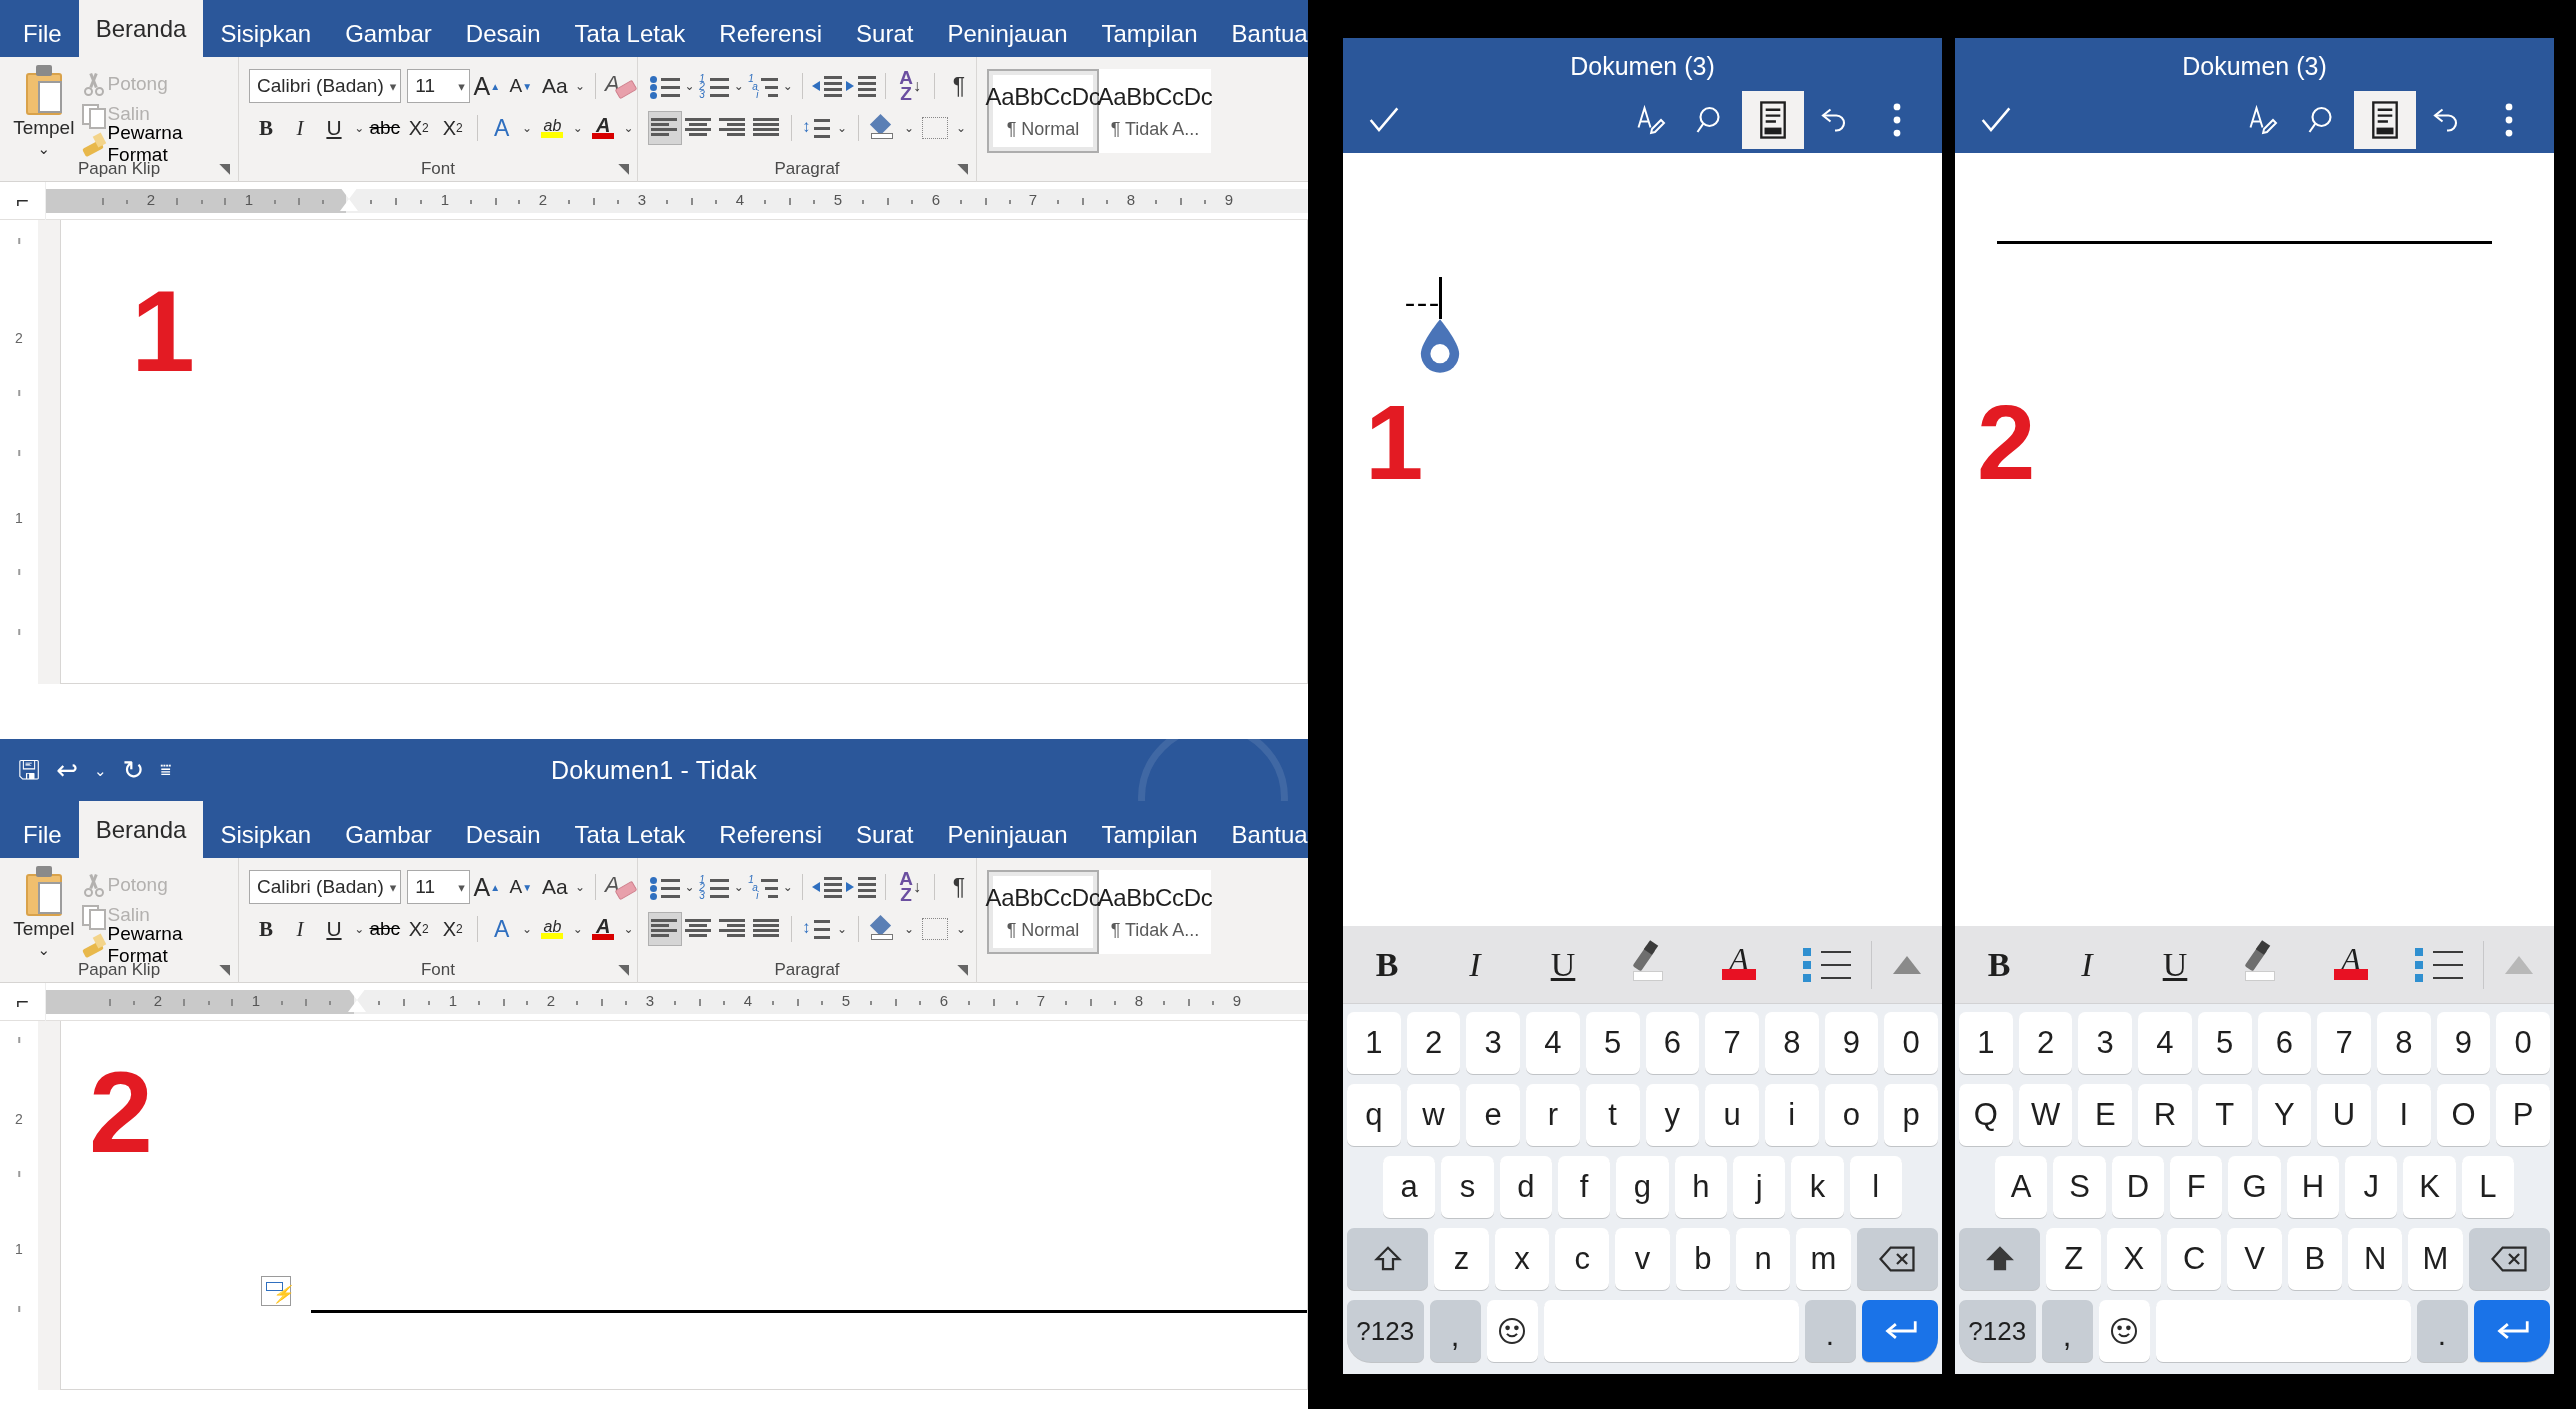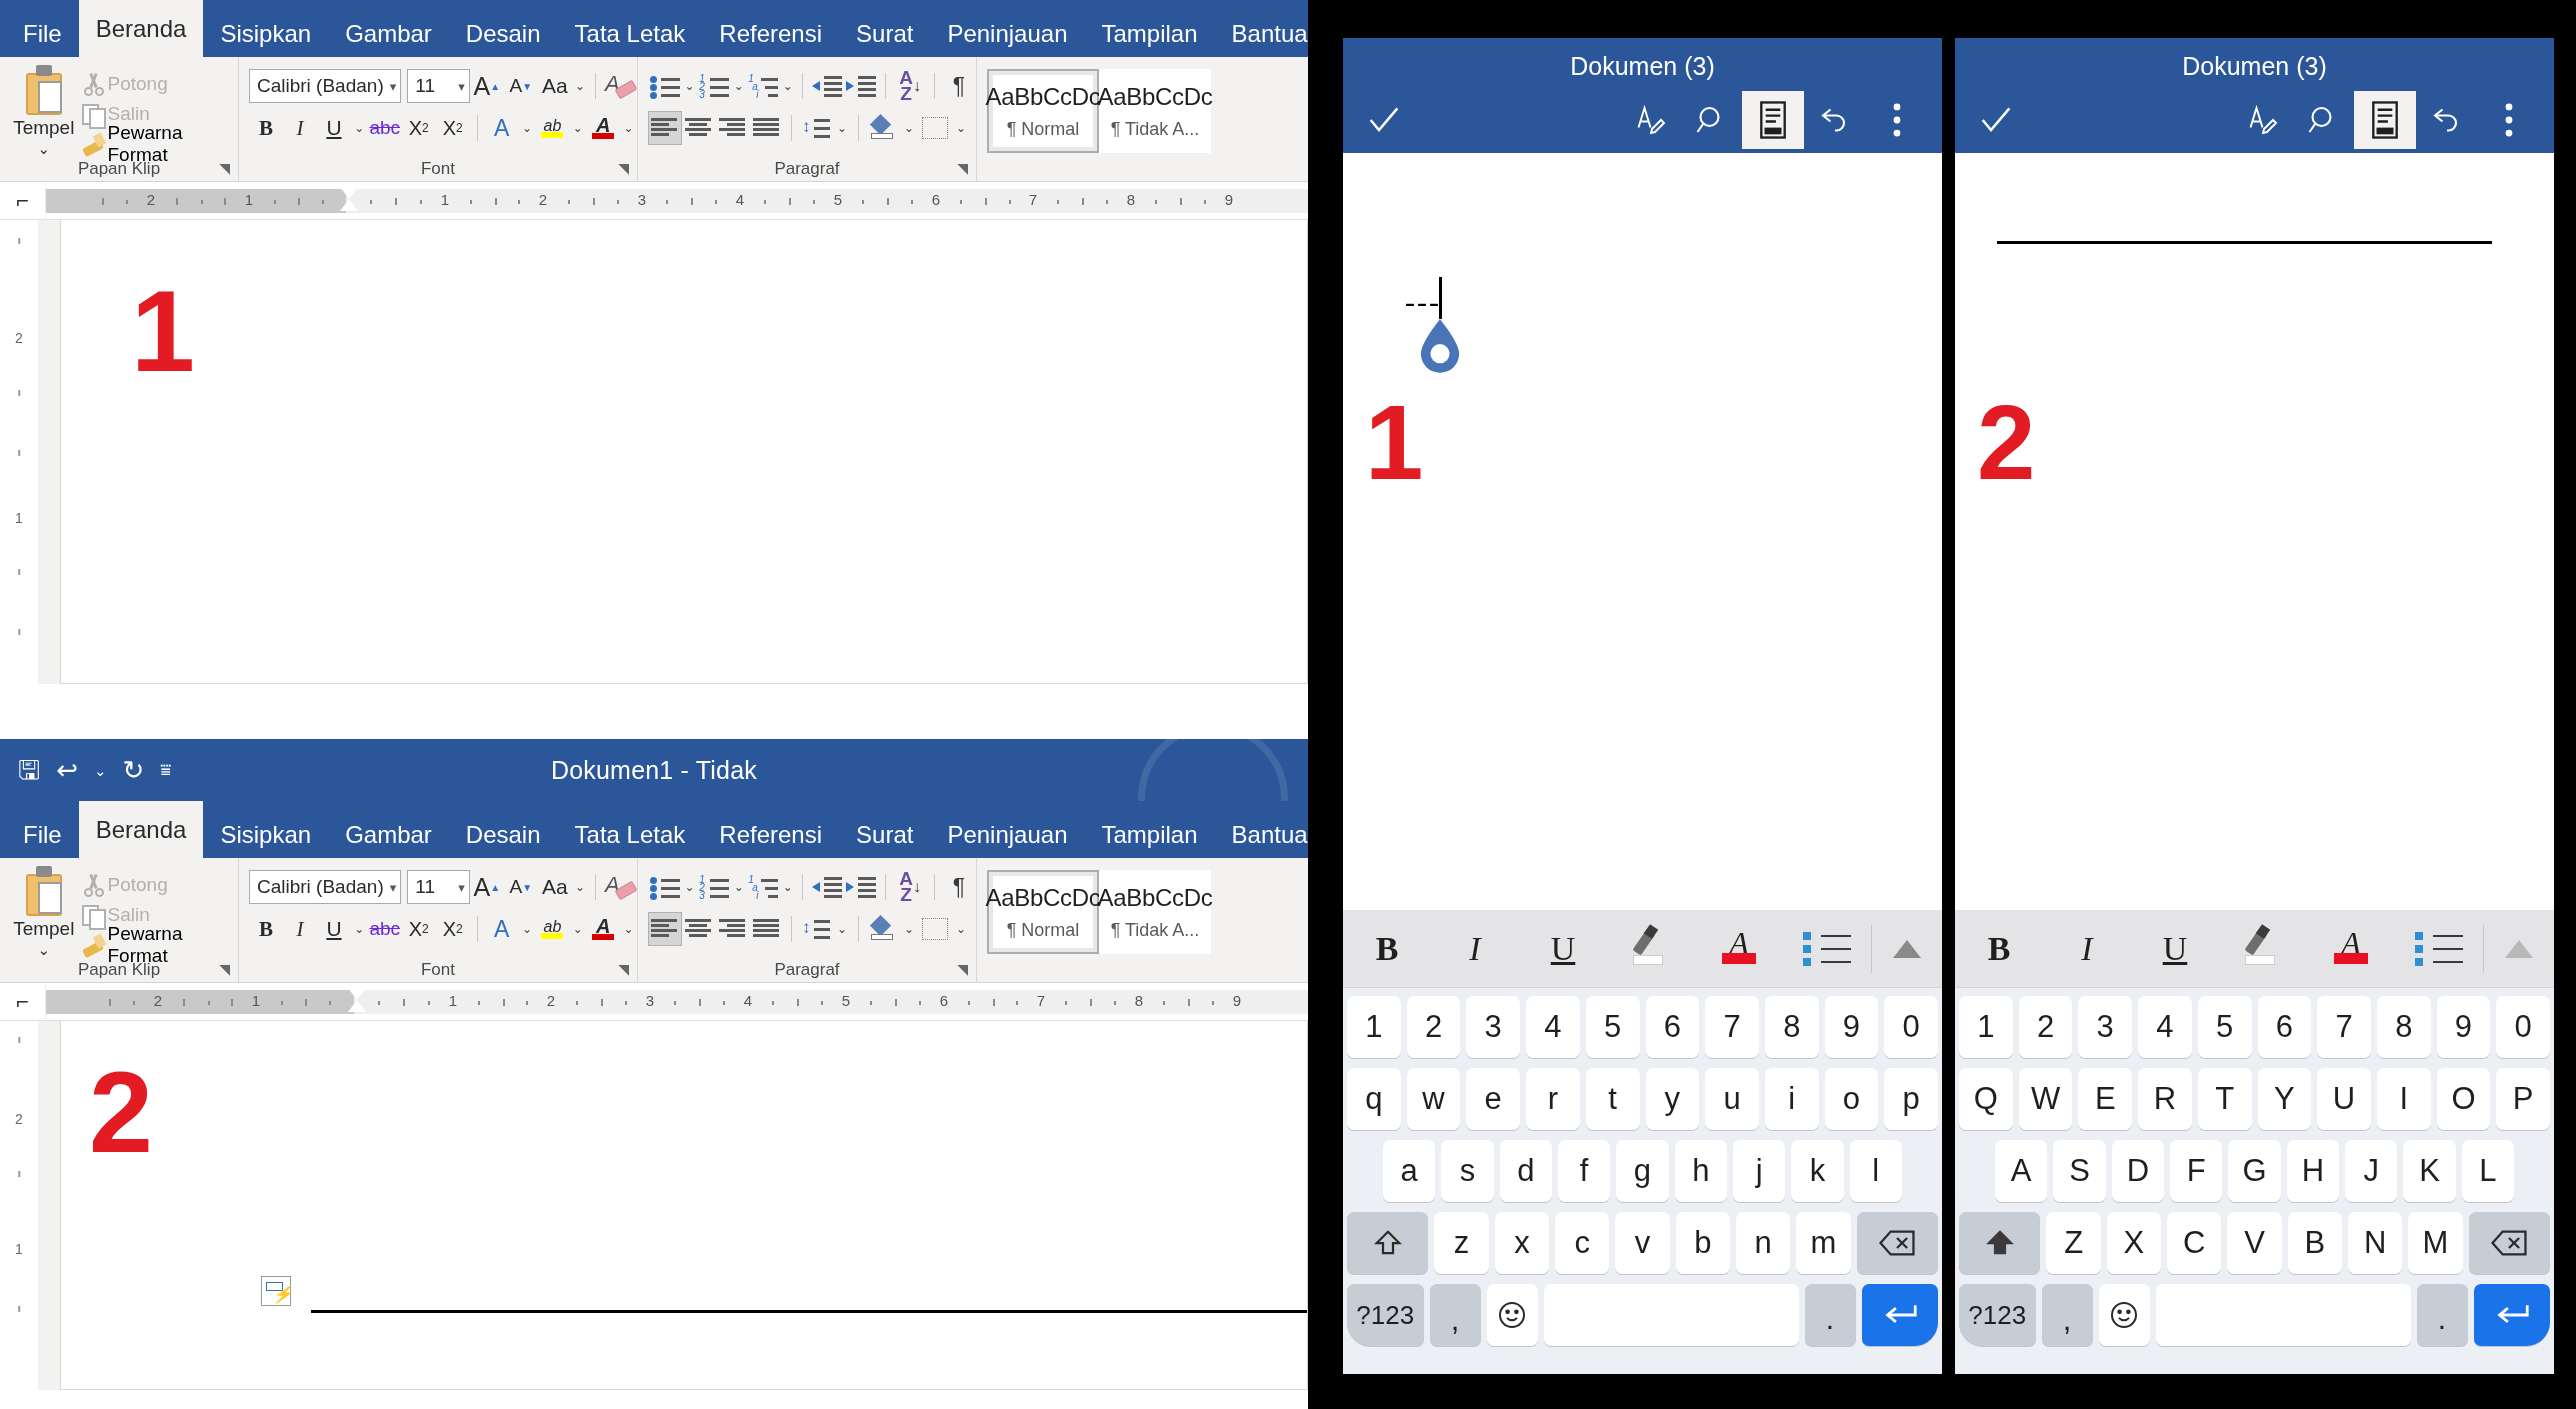--- a/index.html
+++ b/index.html
@@ -116,21 +116,21 @@
     min-width: 34px; height: 34px; display:flex; align-items:center; justify-content:center;
     font-size: 21px; color:#2b2b2b; cursor:default; position:relative;
   }
   .btn.active { background:#d5d5d5; border:1px solid #b0b0b0;}
   .caret { font-size: 12px; color:#444; width: 18px; text-align:center; }
   .sep { width:1px; height:26px; background:#c9c7c5; margin: 0 7px; }
   .bigA { font-size:25px; font-weight:400;}
   .smallA { font-size:19px; }
   .supsub { font-size:20px; }
   .supsub sub, .supsub sup { font-size:12px; }
-  .abc-strike { text-decoration: line-through; font-size:19px; color:#6d28d9;}
+  .abc-strike { text-decoration: line-through; font-size:19px; color:#000000;}
   .A-blue { color:#2f6fbf; font-size:23px; }
   .hl-wrap { display:flex; flex-direction:column; align-items:center; justify-content:center; height:34px;}
   .hl-glyph { font-size:16px; line-height:13px; font-style:italic;}
   .hl-bar { width:22px; height:6px; background:#ffff00; }
   .fc-bar { width:22px; height:6px; background:#d80000; }
   .fc-glyph { font-size:20px; line-height:16px; font-weight:700;}
   .eraserA { position:relative; width:34px; height:30px; }
   .eraserA .ltr { position:absolute; left:2px; top:0; font-size:22px; color:#555;}
   .eraserA .er {
     position:absolute; left:13px; top:13px; width:20px; height:11px; background:#e8a0ab;
@@ -251,21 +251,21 @@
   .fc-red { position:absolute; left:5px; bottom:7px; width:34px; height:11px; background:#e81123;}
   .fmt-list { position:relative; width:48px; height:34px;}
   .fl-sq { position:absolute; left:0; width:8px;height:8px;background:#2f8fd0;}
   .fl-ln { position:absolute; right:0; width:30px; height:2.5px; background:#3a3a3a;}
   .fmt-caret { width: 70px; flex:none; display:flex;align-items:center;justify-content:center;}
   .fmt-sep { width:1px; height:48px; background:#c7c7c9; }
 
   
   .kb { background:#eceff3; padding: 8px 4px 10px; }
   .krow { display:flex; justify-content:center; gap:6px; margin-bottom: 10px; }
-  .krow:last-child { margin-bottom: 18px; }
+  .krow:last-child { margin-bottom: 2px; }
   .key {
     background:#fff; border-radius:7px; height: 62px;
     display:flex; align-items:center; justify-content:center;
     font-size: 31px; color:#1f1f1f;
     box-shadow: 0 1px 0 rgba(0,0,0,.18);
     flex: 1 1 0;
   }
   .key.gray { background:#c7cdd4; }
   .key.blue { background:#1a73e8; color:#fff; border-radius:7px 7px 24px 7px;}
   .key.wide15 { flex: 1.5 1 0; }

